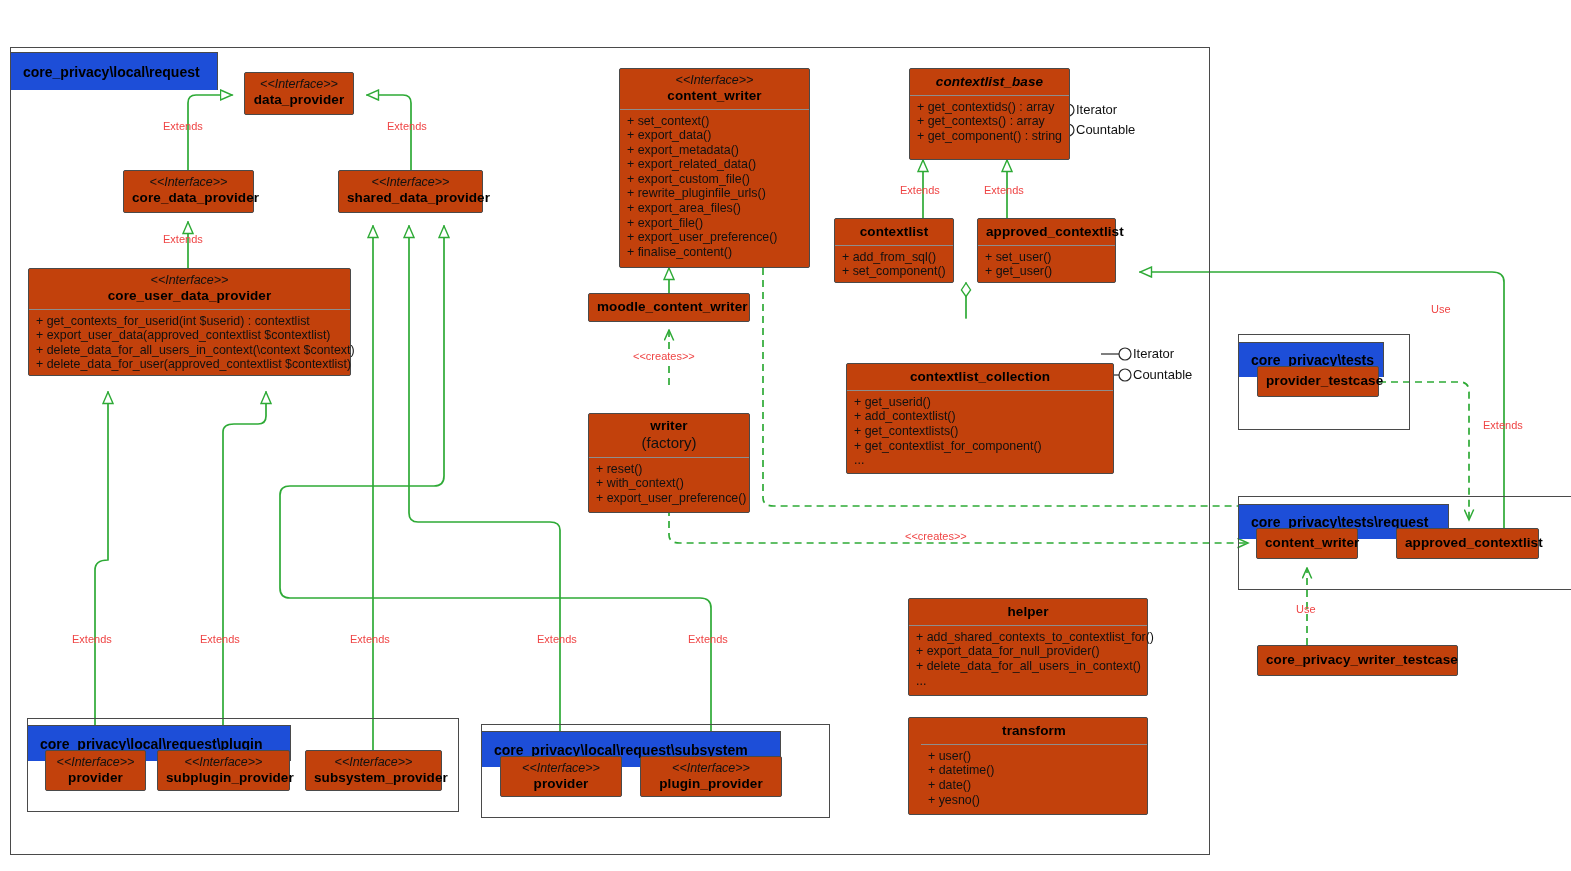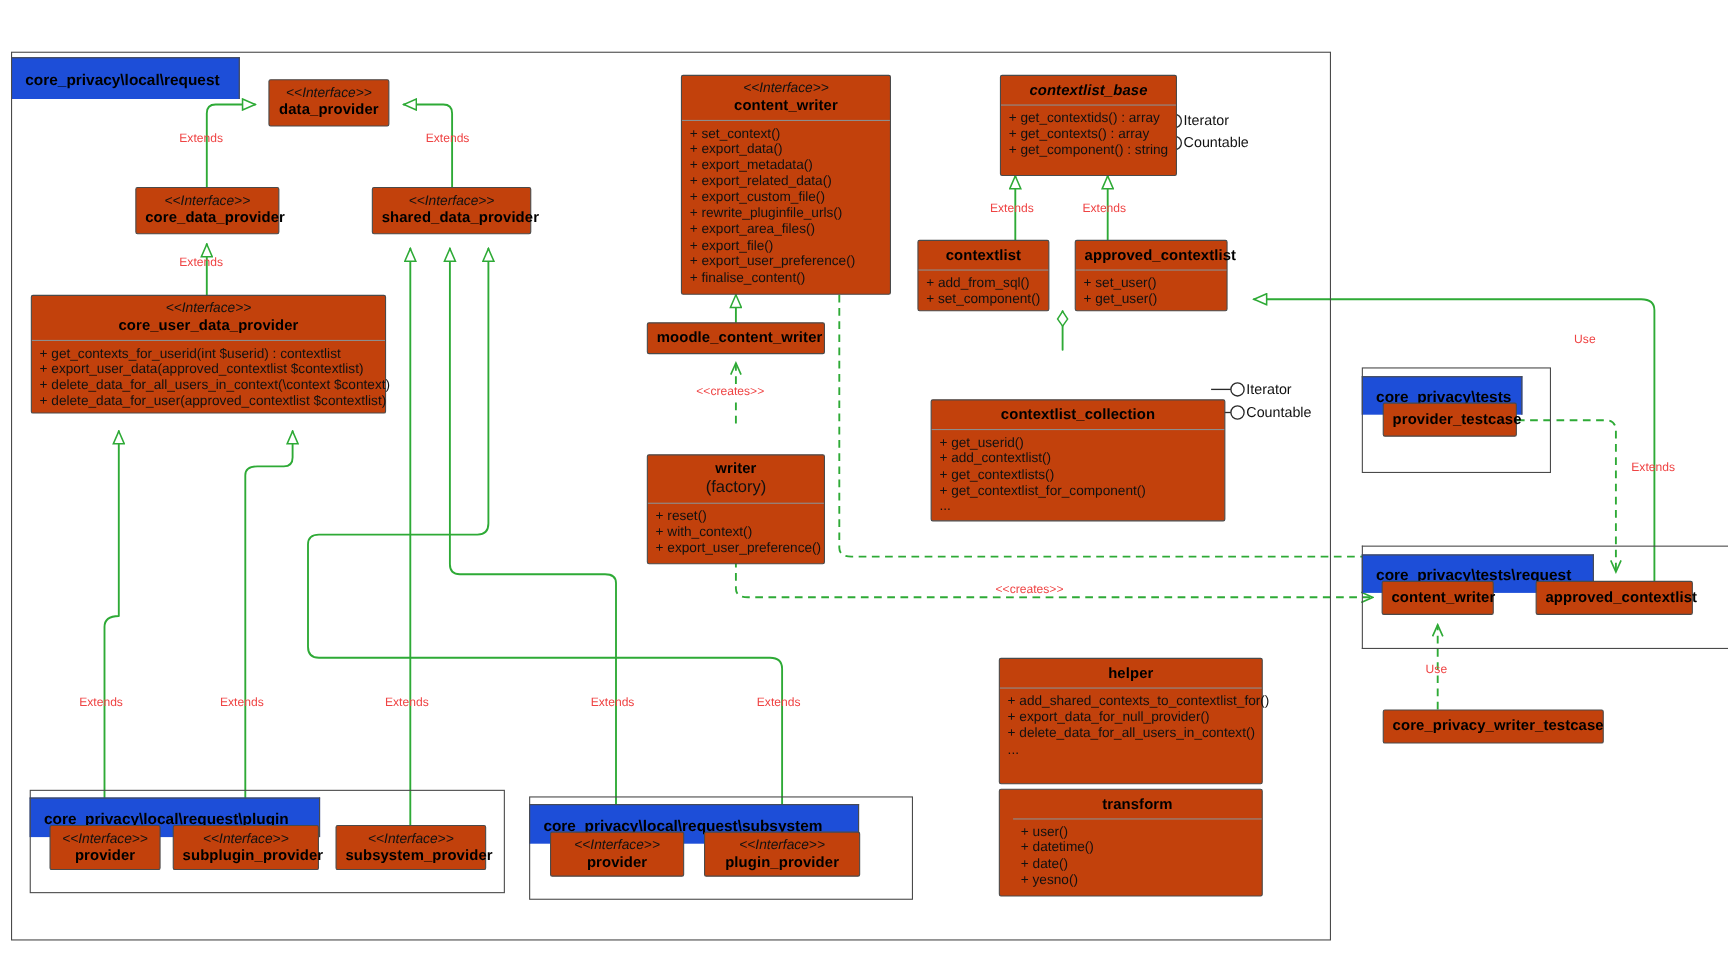--- a/index.html
+++ b/index.html
@@ -317,21 +317,21 @@
     </div>
     <div class="mem">
       <div>+ get_userid()</div>
       <div>+ add_contextlist()</div>
       <div>+ get_contextlists()</div>
       <div>+ get_contextlist_for_component()</div>
       <div>...</div>
     </div>
   </div>
 
-  <div class="node" style="left:908px;top:598px;width:240px;height:115px;">
+  <div class="node" style="left:908px;top:598px;width:240px;height:98px;">
     <div class="hdr" style="padding-top:5px;">
       <span class="nm">helper</span>
     </div>
     <div class="mem">
       <div>+ add_shared_contexts_to_contextlist_for()</div>
       <div>+ export_data_for_null_provider()</div>
       <div>+ delete_data_for_all_users_in_context()</div>
       <div>...</div>
     </div>
   </div>

